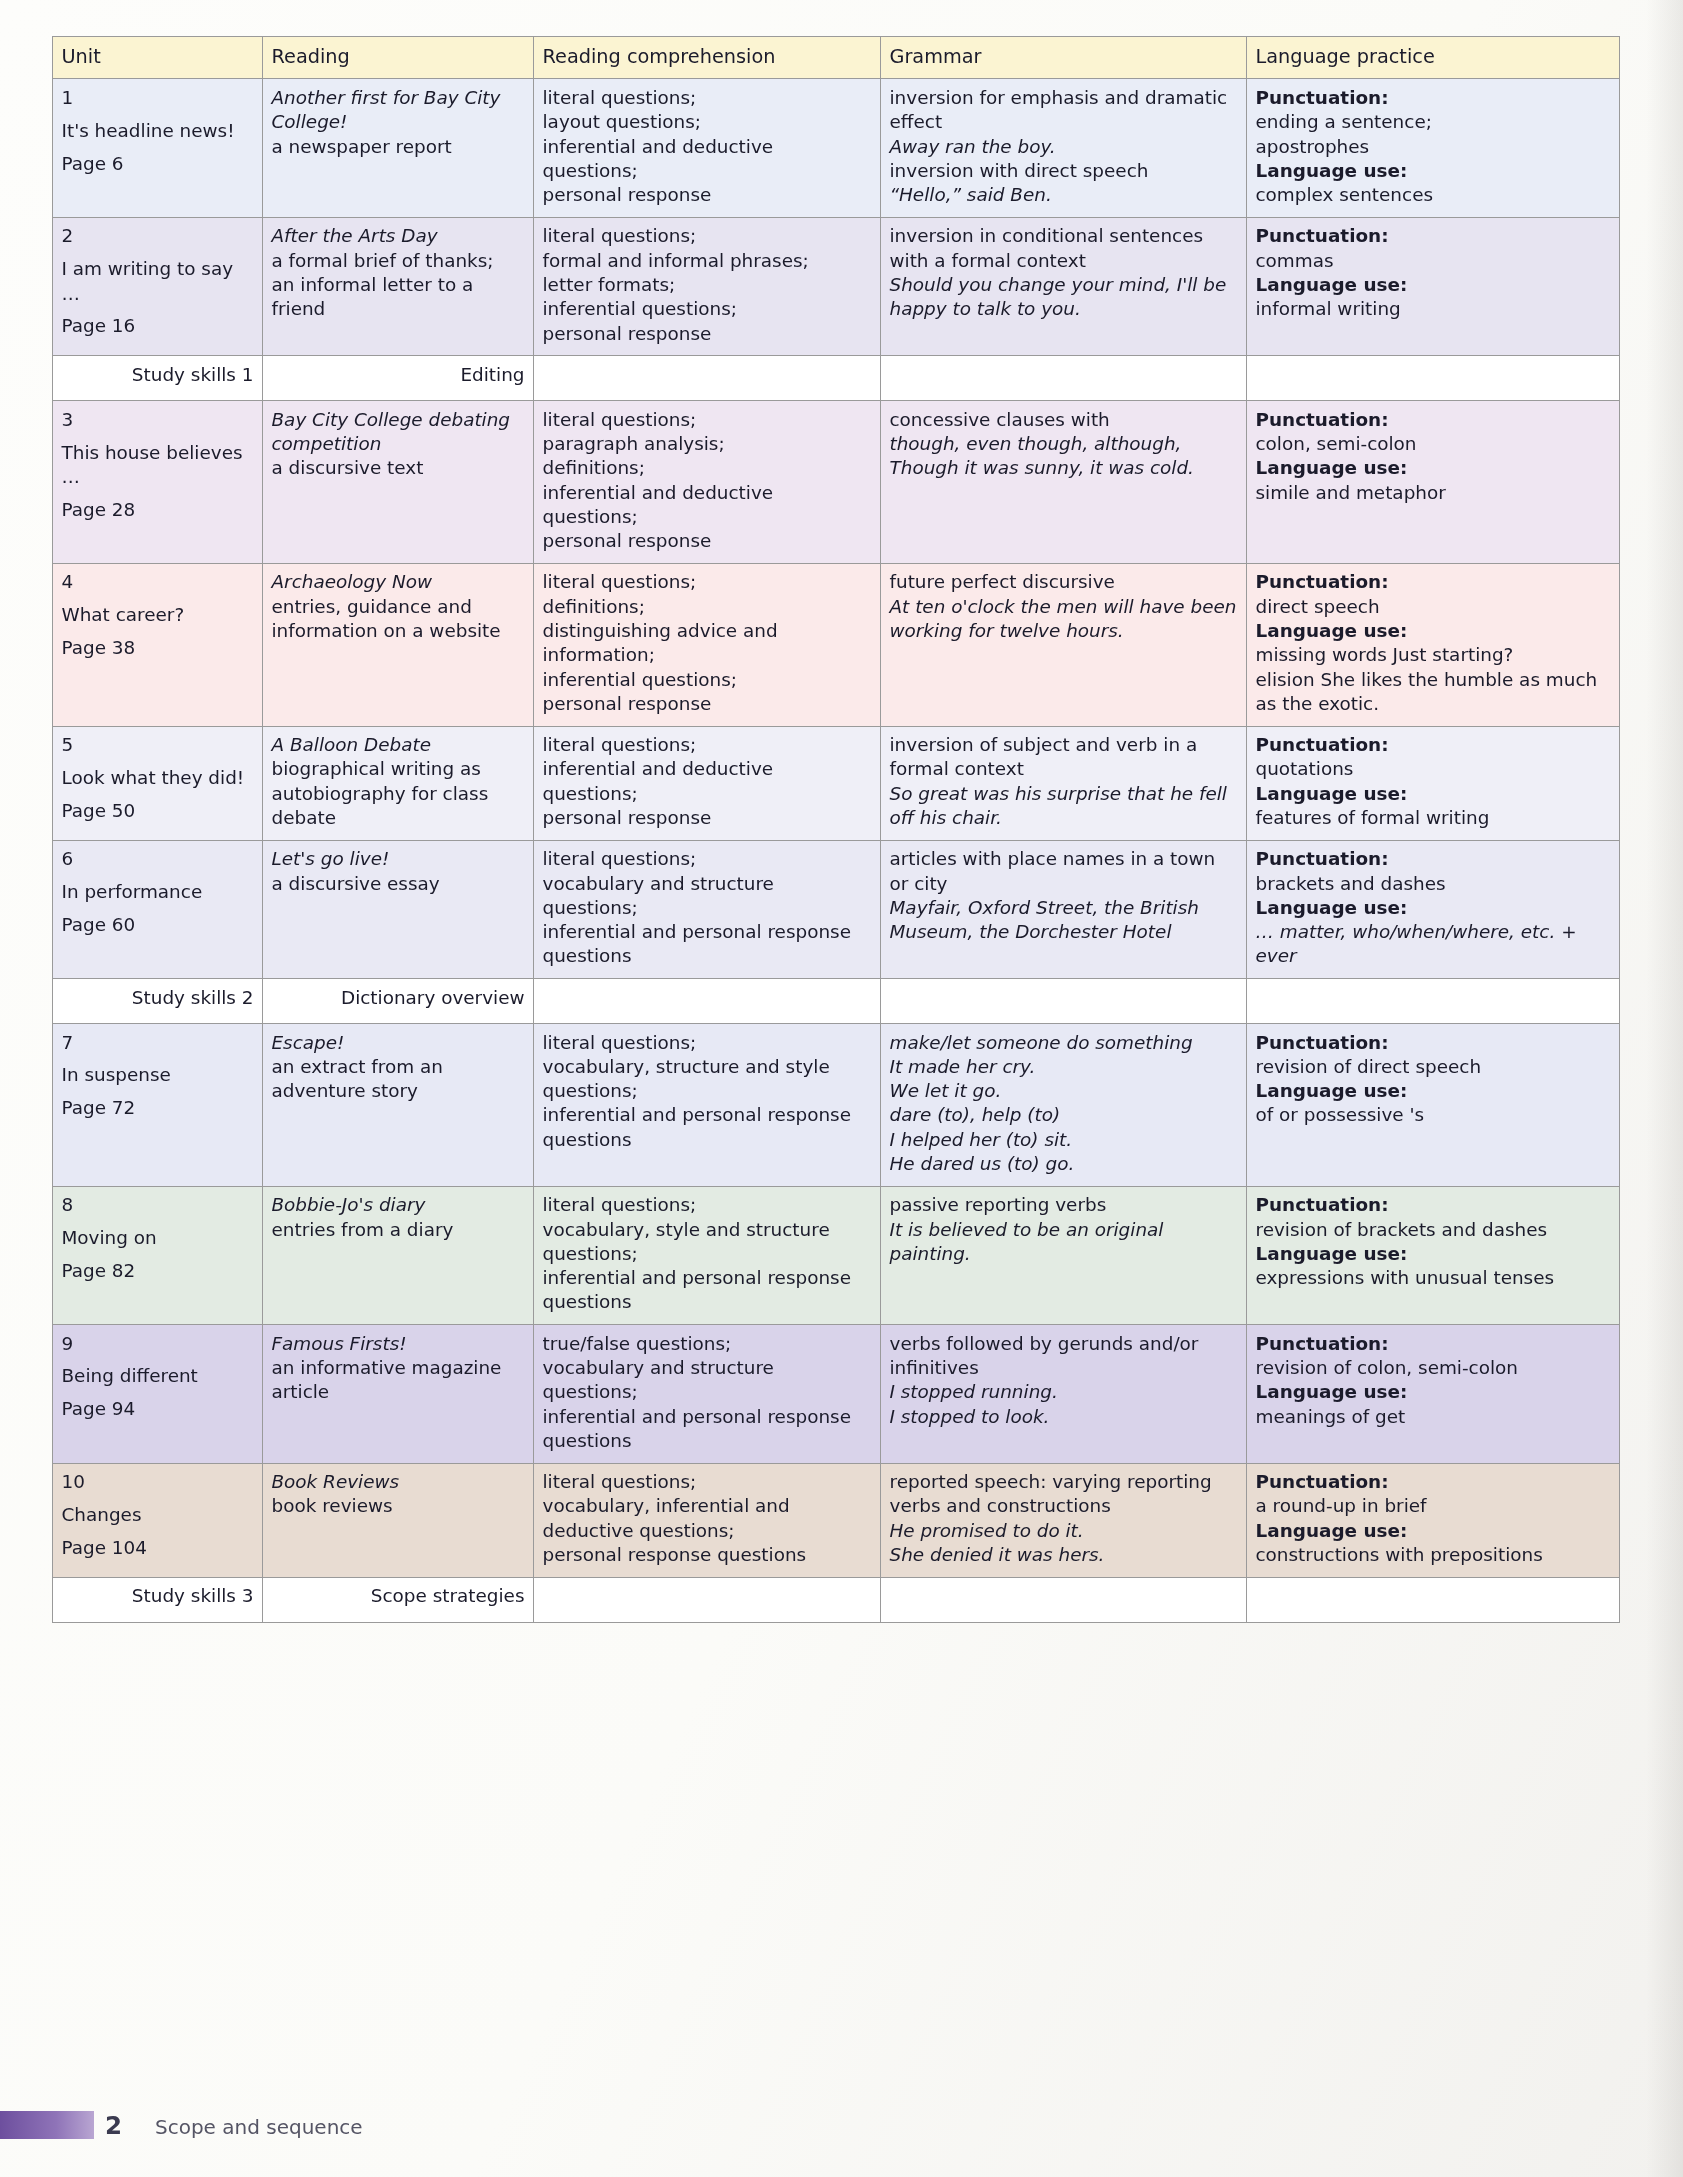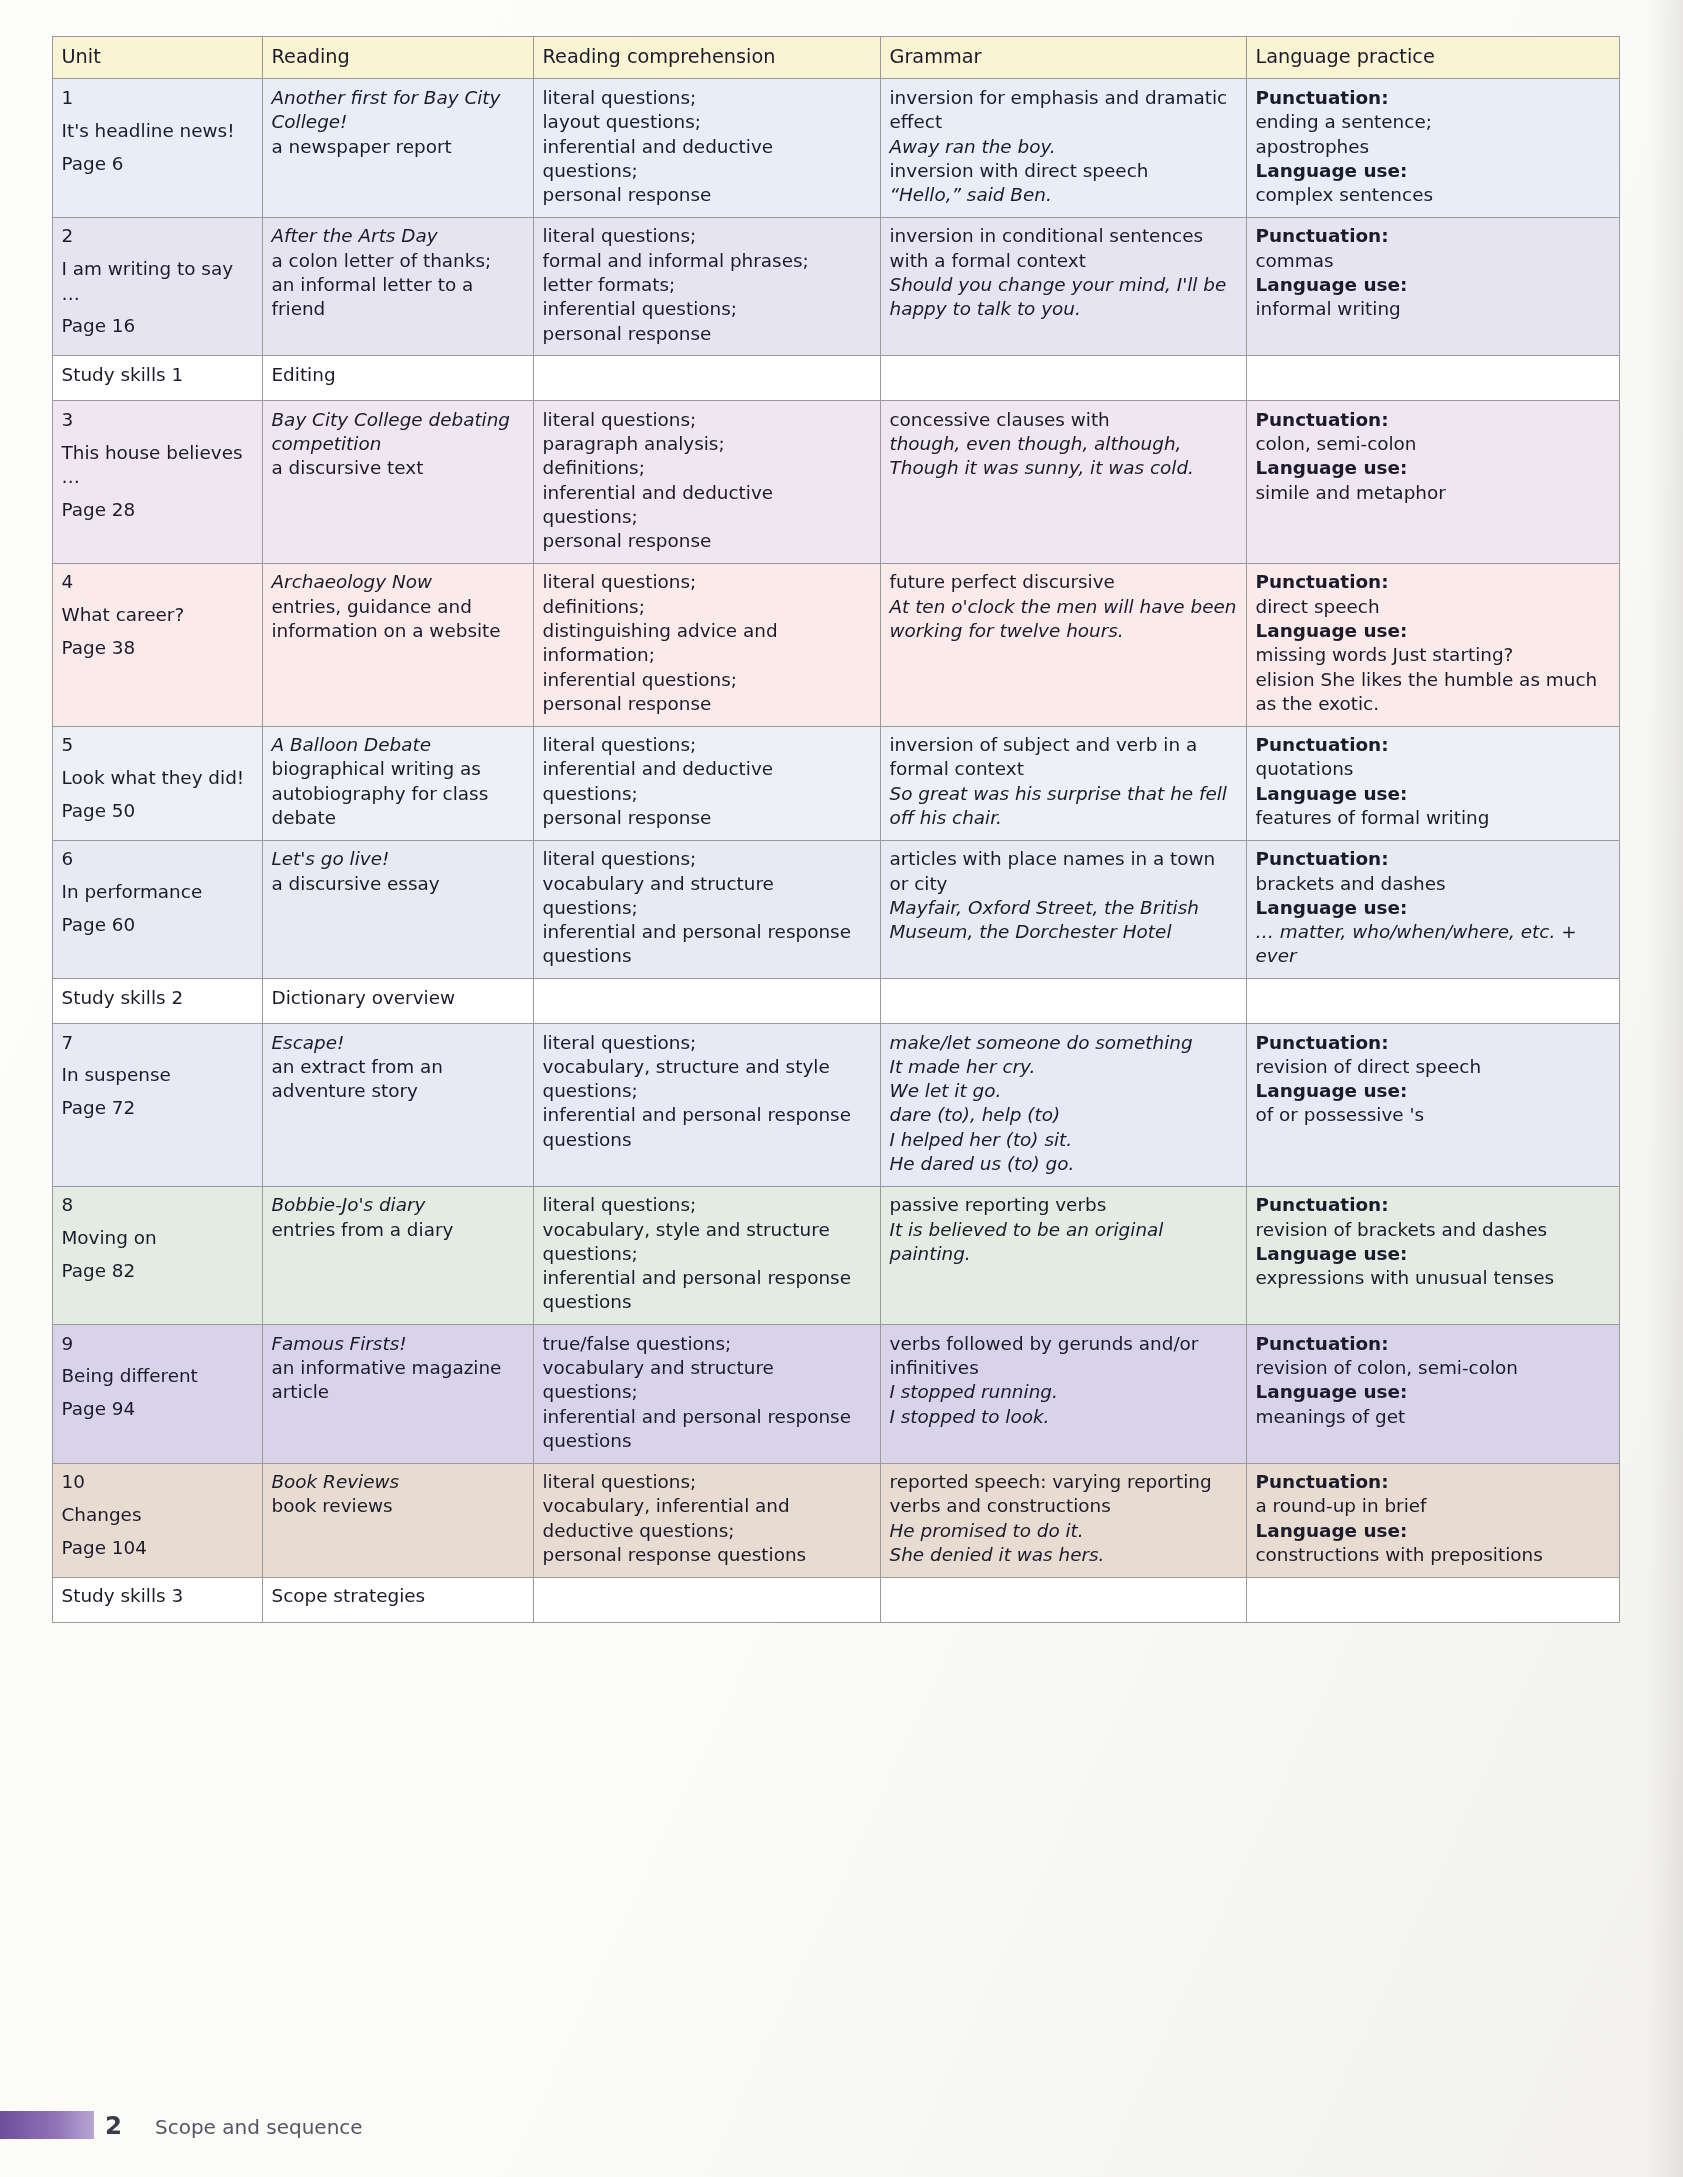--- a/index.html
+++ b/index.html
@@ -79,21 +79,21 @@
   .r2 td { background: #e7e4f1; }
   .r3 td { background: #efe6f2; }
   .r4 td { background: #fbeaea; }
   .r5 td { background: #efeff7; }
   .r6 td { background: #e9e9f4; }
   .r7 td { background: #e7e9f5; }
   .r8 td { background: #e3ebe3; }
   .r9 td { background: #d9d3ea; }
   .r10 td { background: #e8dcd2; }
 
-  .spanrow td.left { background: #ffffff; }
+  .spanrow td.left { background: #ffffff; text-align: right; }
   .spanrow td.blank { background: #ffffff; }
   .bandrow td { height: 28px; }
 
   .footer {
     position: absolute;
     left: 0;
     bottom: 34px;
     width: 100%;
     height: 38px;
   }
@@ -172,21 +172,21 @@
           </td>
         </tr>
         <tr class="r2">
           <td class="unitcell">
             <div class="num">2</div>
             <div class="title">I am writing to say …</div>
             <div class="pageno">Page 16</div>
           </td>
           <td>
             <span class="line"><span class="it">After the Arts Day</span></span>
-            <span class="line">a colon letter of thanks;</span>
+            <span class="line">a formal brief of thanks;</span>
             <span class="line">an informal letter to a friend</span>
           </td>
           <td>
             <span class="line">literal questions;</span>
             <span class="line">formal and informal phrases;</span>
             <span class="line">letter formats;</span>
             <span class="line">inferential questions;</span>
             <span class="line">personal response</span>
           </td>
           <td>

